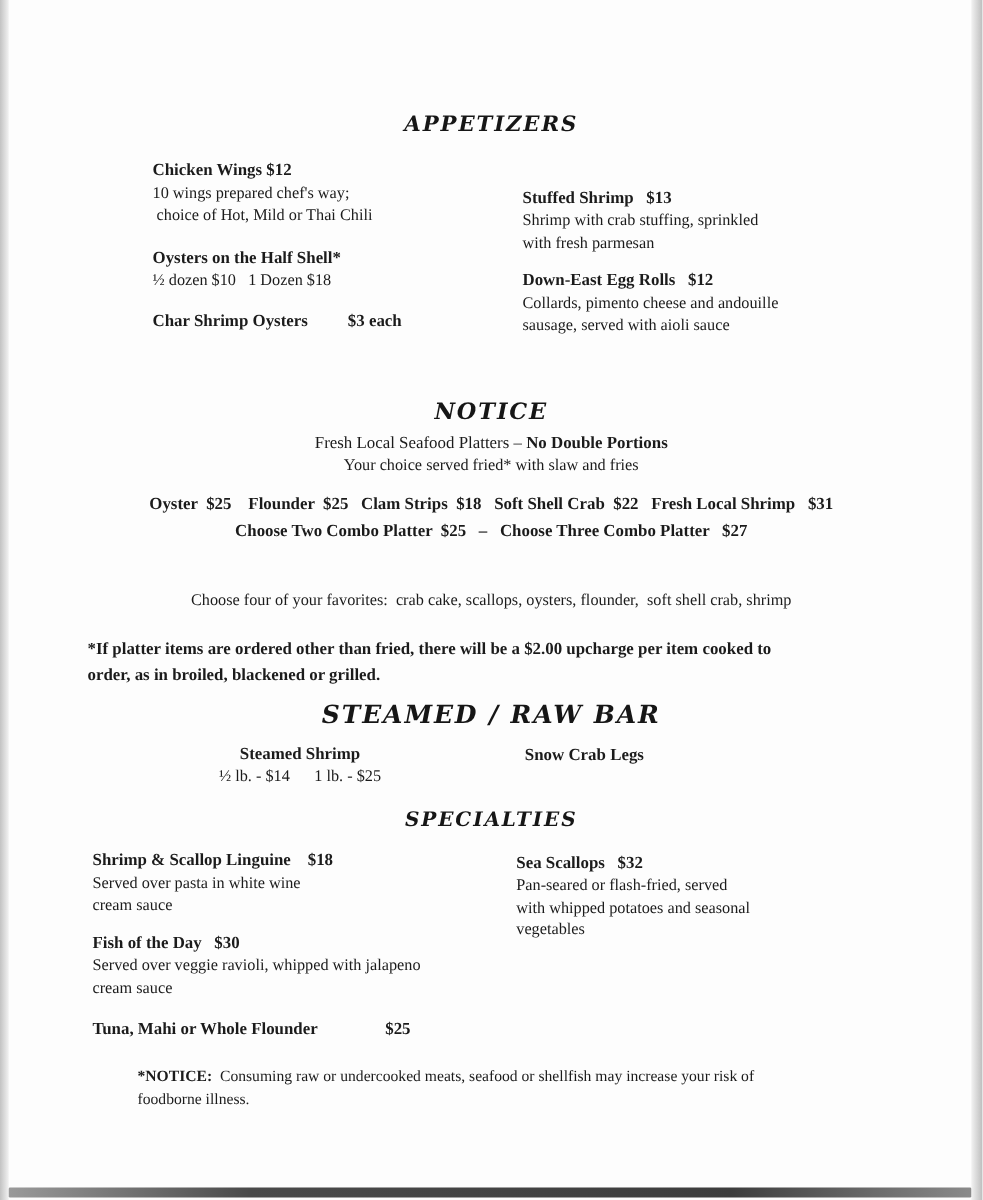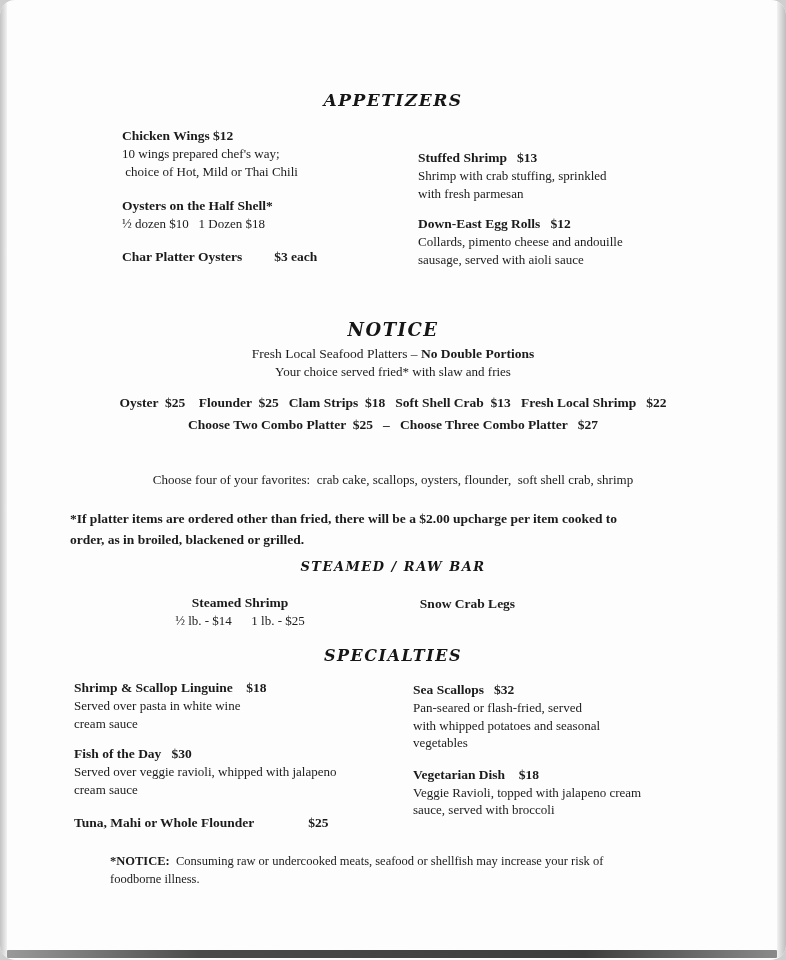--- a/index.html
+++ b/index.html
@@ -7,41 +7,40 @@
     width: 786px; height: 960px;
     background: #cfcfcf;
     font-family: "Liberation Serif", "DejaVu Serif", serif;
     color: #1b1b1b;
   }
   .scan {
     position: relative;
     width: 786px; height: 960px;
     background: #fdfdfd;
     overflow: hidden;
-    border-radius: 15px;
   }
   .edge-left  { position:absolute; left:0; top:0; bottom:0; width:7px;
                 background: linear-gradient(to right, #c3c3c3, #f2f2f2); }
   .edge-right { position:absolute; right:0; top:0; bottom:0; width:9px;
                 background: linear-gradient(to left, #bdbdbd, #f2f2f2); }
   .edge-bottom{ position:absolute; left:7px; right:9px; bottom:2px; height:8px;
                 background: linear-gradient(to right, #9a9a9a, #4a4a4a 25%, #3d3d3d 75%, #8a8a8a);
                 border-radius: 1px; }
 
   .title {
     position: absolute; left: 0; width: 100%;
     text-align: center;
     font-family: "DejaVu Serif", serif;
     font-style: italic; font-weight: 700;
     font-size: 17px; letter-spacing: 1.5px;
     color: #161616;
   }
   .t-appetizers { top: 90px; }
   .t-entrees    { top: 319px; font-size: 18px; }
-  .t-steamed    { top: 559px; font-size: 13px; }
+  .t-steamed    { top: 559px; font-size: 20px; }
   .t-specialties{ top: 646px; font-size: 16px; }
 
   .col { position: absolute; }
   .app-left  { left: 122px; top: 127px; width: 292px; }
   .app-right { left: 418px; top: 149px; width: 305px; }
   .spec-left { left: 74px;  top: 679px; width: 325px; }
   .spec-right{ left: 413px; top: 681px; width: 305px; }
 
   .item { margin: 0; }
   .app-left  .item { margin-bottom: 17px; }
@@ -108,42 +107,42 @@
     <div class="item">
       <div class="item-name">Chicken Wings $12</div>
       <div class="item-desc">10 wings prepared chef's way;
  choice of Hot, Mild or Thai Chili</div>
     </div>
     <div class="item">
       <div class="item-name">Oysters on the Half Shell*</div>
       <div class="item-desc">½ dozen $10   1 Dozen $18</div>
     </div>
     <div class="item">
-      <div class="item-name"><span>Char Platter Oysters</span><span class="price-gap-medium">$3 each</span></div>
+      <div class="item-name"><span>Char Shrimp Oysters</span><span class="price-gap-medium">$3 each</span></div>
     </div>
   </div>
 
   <div class="col app-right">
     <div class="item">
       <div class="item-name">Stuffed Shrimp   $13</div>
       <div class="item-desc">Shrimp with crab stuffing, sprinkled
 with fresh parmesan</div>
     </div>
     <div class="item">
       <div class="item-name">Down-East Egg Rolls   $12</div>
       <div class="item-desc">Collards, pimento cheese and andouille
 sausage, served with aioli sauce</div>
     </div>
   </div>
 
   <div class="title t-entrees">NOTICE</div>
   <div class="cline sub1"><span>Fresh Local Seafood Platters – </span><span style="font-weight:bold">No Double Portions</span></div>
   <div class="cline sub2">Your choice served fried* with slaw and fries</div>
 
-  <div class="cline bold platters">Oyster  $25    Flounder  $25   Clam Strips  $18   Soft Shell Crab  $13   Fresh Local Shrimp   $22</div>
+  <div class="cline bold platters">Oyster  $25    Flounder  $25   Clam Strips  $18   Soft Shell Crab  $22   Fresh Local Shrimp   $31</div>
   <div class="cline bold combo">Choose Two Combo Platter  $25   –   Choose Three Combo Platter   $27</div>
 
   <div class="cline captain-desc">Choose four of your favorites:  crab cake, scallops, oysters, flounder,  soft shell crab, shrimp</div>
 
   <div class="upcharge">*If platter items are ordered other than fried, there will be a $2.00 upcharge per item cooked to
 order, as in broiled, blackened or grilled.</div>
 
   <div class="title t-steamed">STEAMED / RAW BAR</div>
 
   <div class="raw-block raw-1">
@@ -172,22 +171,17 @@
     </div>
   </div>
 
   <div class="col spec-right">
     <div class="item">
       <div class="item-name">Sea Scallops   $32</div>
       <div class="item-desc">Pan-seared or flash-fried, served
 with whipped potatoes and seasonal
 vegetables</div>
     </div>
-    <div class="item">
-      <div class="item-name">Vegetarian Dish    $18</div>
-      <div class="item-desc">Veggie Ravioli, topped with jalapeno cream
-sauce, served with broccoli</div>
-    </div>
   </div>
 
   <div class="notice"><span class="lbl">*NOTICE:</span><span class="txt">  Consuming raw or undercooked meats, seafood or shellfish may increase your risk of
 foodborne illness.</span></div>
 </div>
 
 </body></html>

